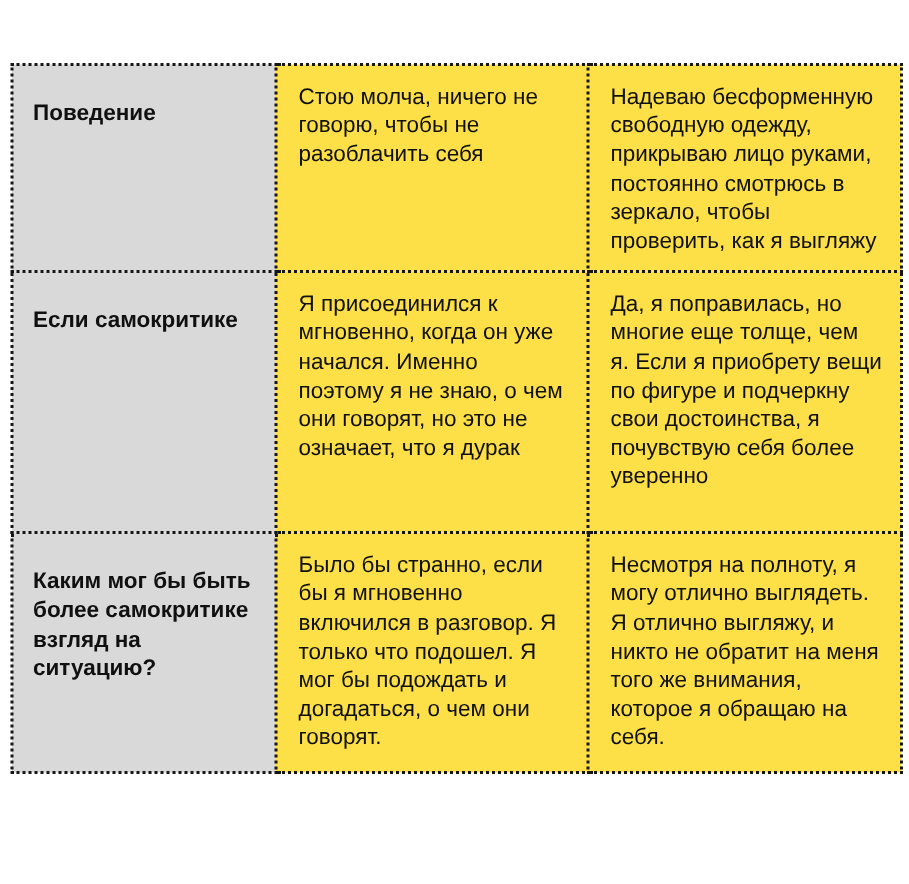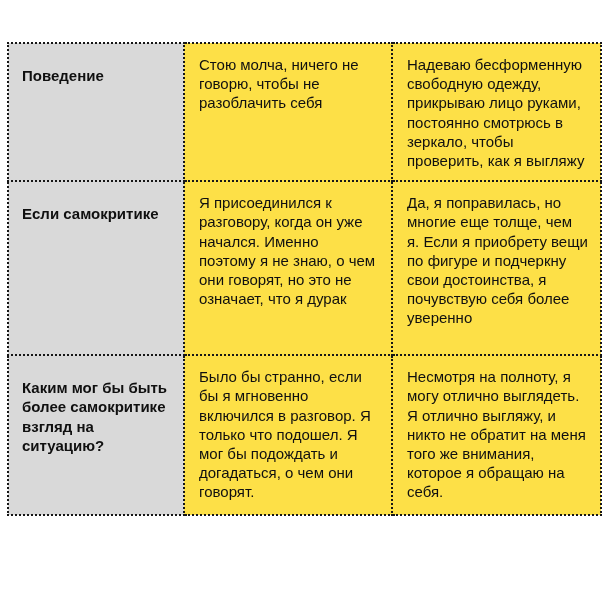--- a/index.html
+++ b/index.html
@@ -61,21 +61,21 @@
         <col class="c3">
       </colgroup>
     <tbody>
       <tr class="r1">
         <td class="label">Поведение</td>
         <td class="cell">Стою молча, ничего не говорю, чтобы не разоблачить себя</td>
         <td class="cell">Надеваю бесформенную свободную одежду, прикрываю лицо руками, постоянно смотрюсь в зеркало, чтобы проверить, как я выгляжу</td>
       </tr>
       <tr class="r2">
         <td class="label">Если самокритике</td>
-        <td class="cell">Я присоединился к разговору, когда он уже начался. Именно поэтому я не знаю, о чем они говорят, но это не означает, что я дурак</td>
+        <td class="cell">Я присоединился к мгновенно, когда он уже начался. Именно поэтому я не знаю, о чем они говорят, но это не означает, что я дурак</td>
         <td class="cell">Да, я поправилась, но многие еще толще, чем я. Если я приобрету вещи по фигуре и подчеркну свои достоинства, я почувствую себя более уверенно</td>
       </tr>
       <tr class="r4">
         <td class="label">Каким мог бы быть более самокритике взгляд на ситуацию?</td>
         <td class="cell">Было бы странно, если бы я мгновенно включился в разговор. Я только что подошел. Я мог бы подождать и догадаться, о чем они говорят.</td>
         <td class="cell">Несмотря на полноту, я могу отлично выглядеть. Я отлично выгляжу, и никто не обратит на меня того же внимания, которое я обращаю на себя.</td>
       </tr>
     </tbody>
   </table>
 </div>

